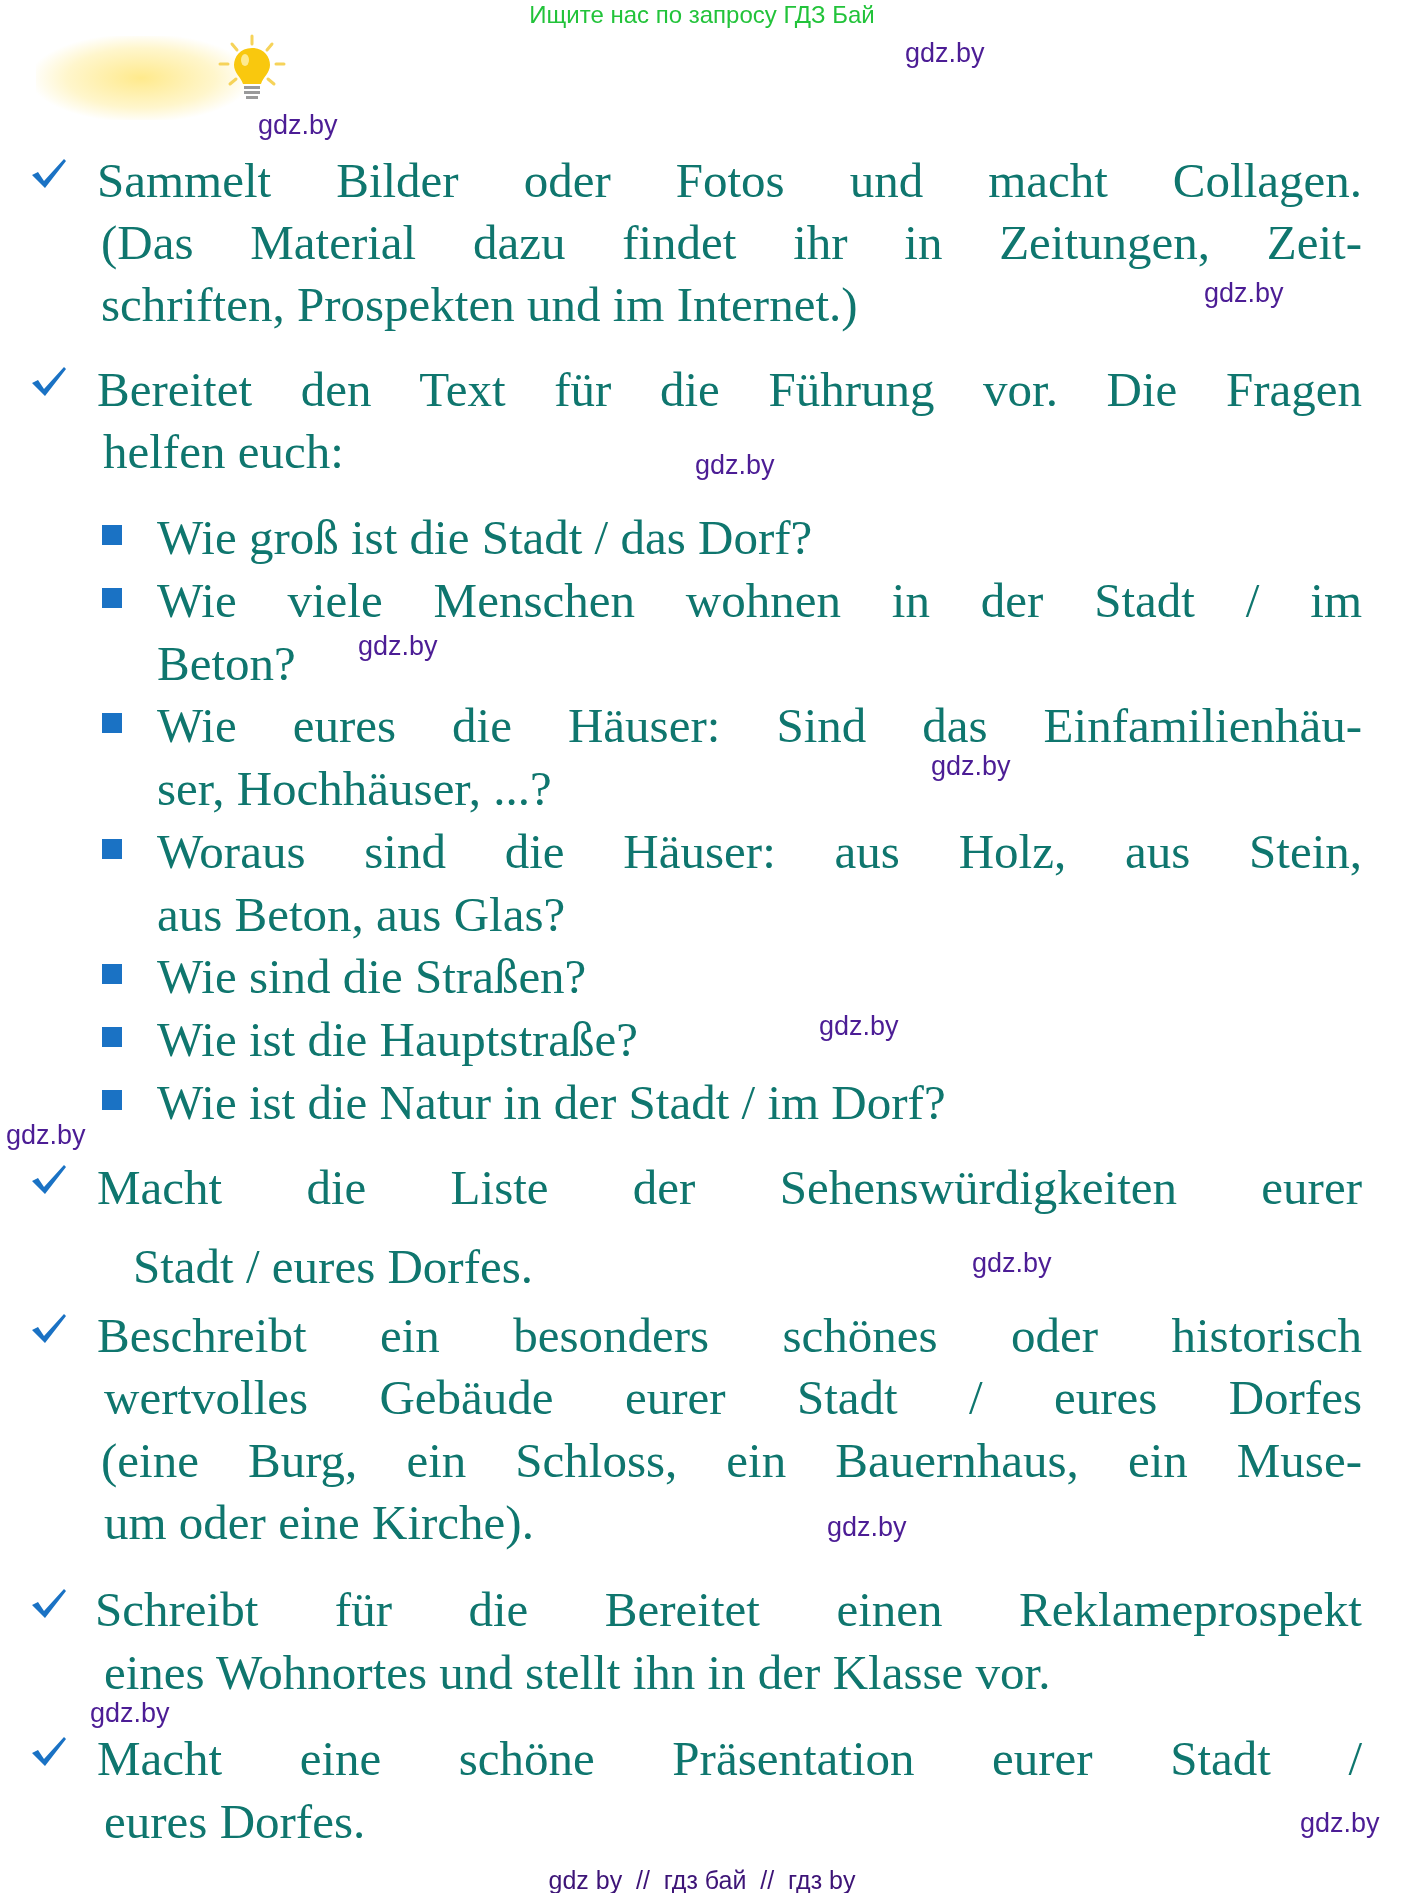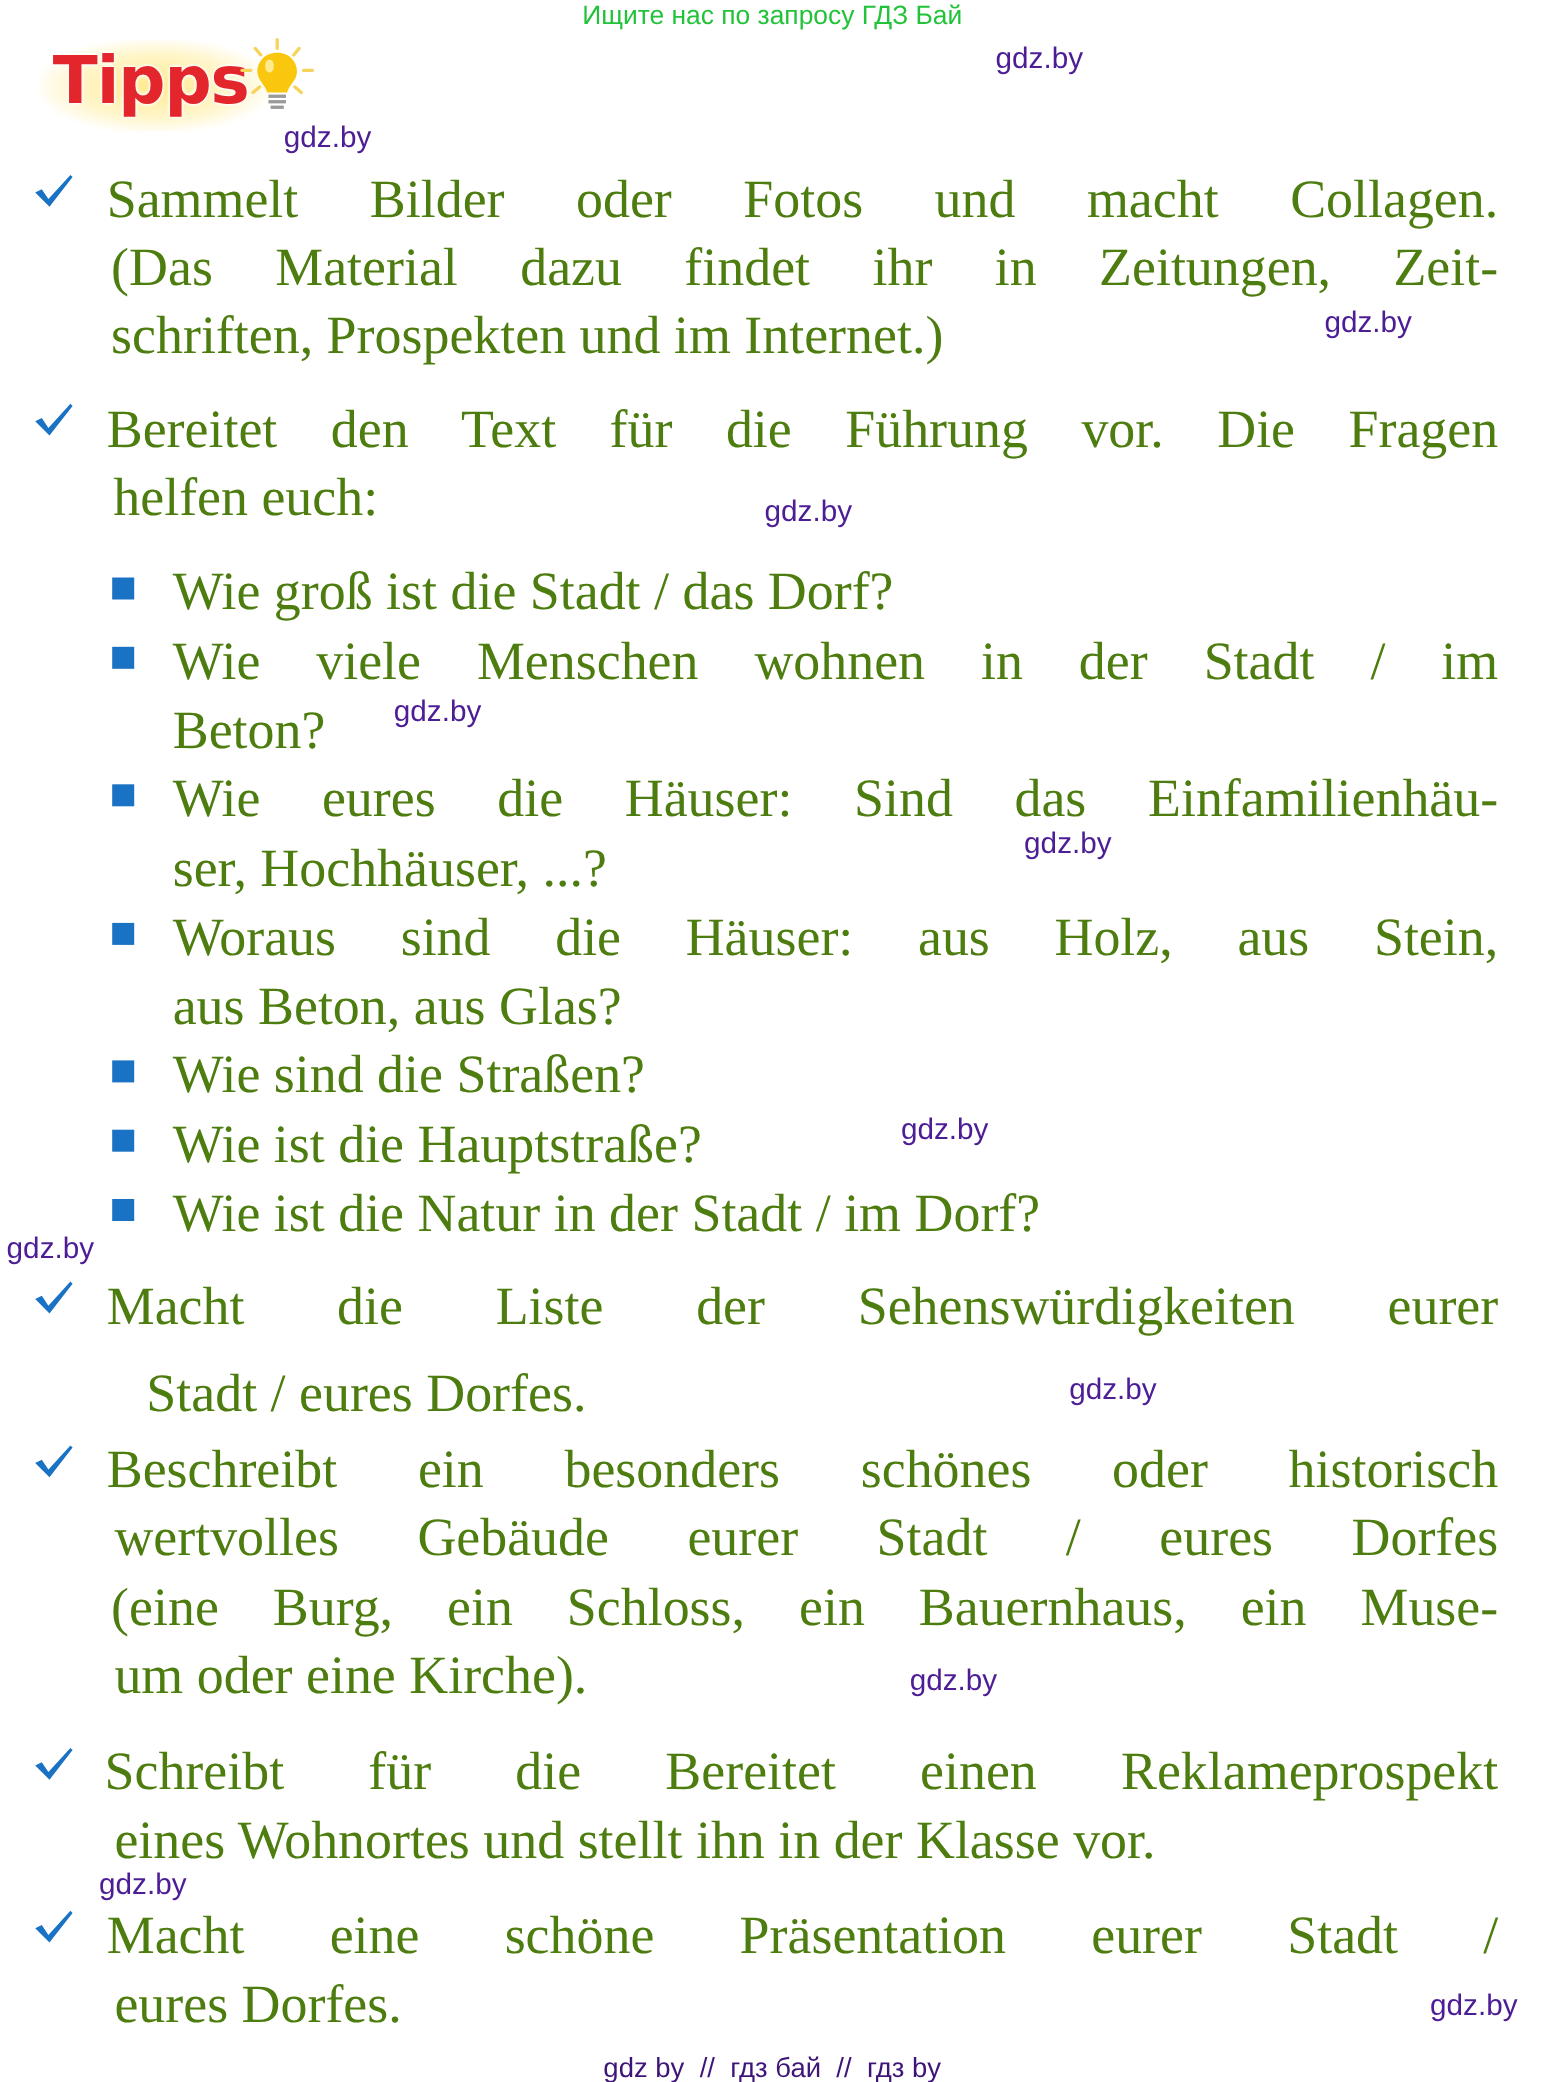--- a/index.html
+++ b/index.html
@@ -3,34 +3,33 @@
 <meta charset="utf-8">
 <style>
   html, body { margin: 0; padding: 0; background: #ffffff; }
   body { width: 1404px; height: 1893px; position: relative; overflow: hidden; }
   .top-banner { position: absolute; left: 0; width: 1404px; top: 0; text-align: center; font-family: "Liberation Sans", sans-serif; font-size: 24px; color: #22c33a; line-height: 30px; padding-left: 0; }
   .wm { position: absolute; font-family: "Liberation Sans", sans-serif; font-size: 27px; color: #4c1d95; line-height: 1; white-space: nowrap; }
   .logo { position: absolute; left: 36px; top: 30px; width: 260px; height: 90px; }
   .logo-glow { position: absolute; left: 0; top: 6px; width: 210px; height: 84px; border-radius: 28px; background: radial-gradient(ellipse at center, rgba(255,230,120,0.85) 0%, rgba(255,240,170,0.6) 50%, rgba(255,255,255,0) 75%); }
   .logo-text { position: absolute; left: 12px; top: 4px; font-family: "DejaVu Sans", sans-serif; font-weight: bold; font-size: 60px; color: #e3262b; letter-spacing: -1px; line-height: 80px; text-shadow: 0 0 3px #fff, 0 0 3px #fff, 0 0 4px #fff; }
   .bulb { position: absolute; left: 176px; top: 2px; width: 80px; height: 80px; }
-  .line { position: absolute; font-family: "Liberation Serif", "DejaVu Serif", serif; font-size: 49px; color: #4d7c0f; white-space: nowrap; line-height: 1; }
+  .line { position: absolute; font-family: "Liberation Serif", "DejaVu Serif", serif; font-size: 49px; color: #0f766e; white-space: nowrap; line-height: 1; }
   .just { text-align: justify; text-align-last: justify; white-space: normal; }
   .check { position: absolute; width: 38px; height: 32px; }
   .sq { position: absolute; width: 20px; height: 20px; background: #1a72c4; }
   .footer { position: absolute; left: 0; width: 1404px; top: 1866px; text-align: center; font-family: "Liberation Sans", sans-serif; font-size: 25px; color: #3d1477; }
 </style>
 </head>
 <body>
 
 <div class="top-banner">Ищите нас по запросу ГДЗ Бай</div>
 
 <div class="logo">
   <div class="logo-glow"></div>
-  <div class="logo-text">Tipps</div>
   <svg class="bulb" viewBox="0 0 80 80">
     <g stroke="#f6d35a" stroke-width="3" stroke-linecap="round">
       <line x1="40" y1="4" x2="40" y2="12"></line>
       <line x1="20" y1="12" x2="25" y2="18"></line>
       <line x1="60" y1="12" x2="55" y2="18"></line>
       <line x1="8" y1="32" x2="16" y2="32"></line>
       <line x1="64" y1="32" x2="72" y2="32"></line>
       <line x1="18" y1="52" x2="24" y2="47"></line>
       <line x1="62" y1="52" x2="56" y2="47"></line>
     </g>

